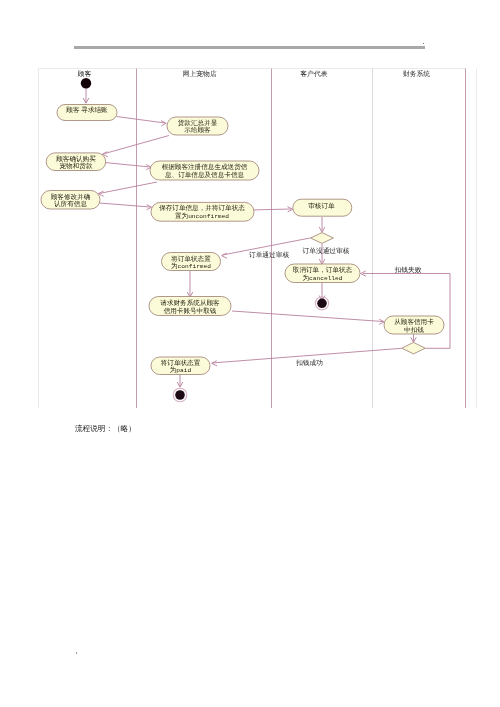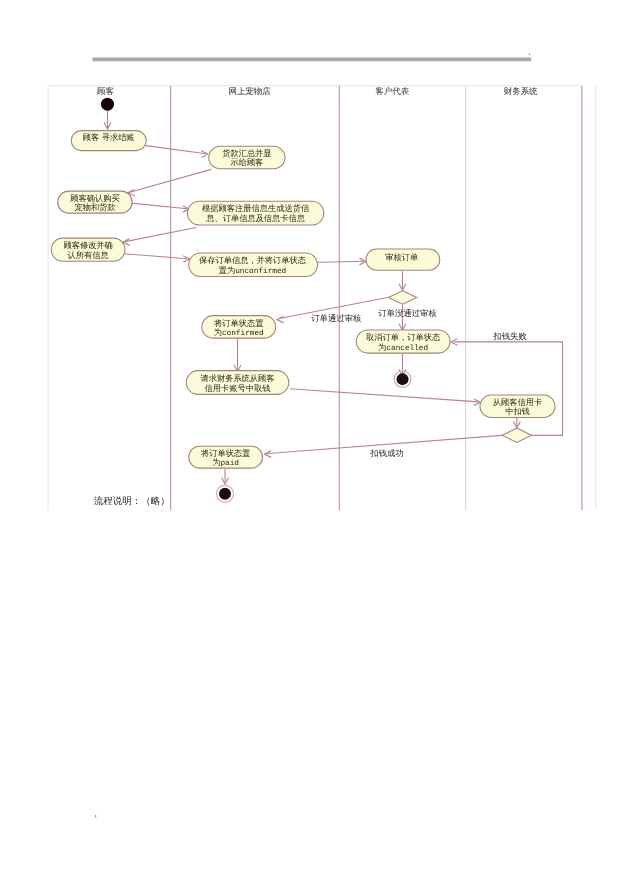--- a/index.html
+++ b/index.html
@@ -1,20 +1,20 @@
 <!DOCTYPE html>
 <html><head>
 <meta charset="utf-8">
 <style>
   html,body{margin:0;padding:0;}
   body{width:500px;height:707px;background:#ffffff;font-family:"Liberation Sans",sans-serif;overflow:hidden;}
   #page{position:relative;width:500px;height:707px;background:#fff;}
   #hrule{position:absolute;left:74.4px;top:46.2px;width:350.2px;height:2.4px;background:#a8a8a8;}
   #topdot{position:absolute;left:422.5px;top:42.5px;width:1.6px;height:1.6px;background:#787878;}
-  #caption{position:absolute;left:75px;top:396px;font-size:7.6px;color:#1a1a1a;letter-spacing:0;}
+  #caption{position:absolute;left:75px;top:424px;font-size:7.6px;color:#1a1a1a;letter-spacing:0;}
   #botdot{position:absolute;left:75.5px;top:652px;width:1.6px;height:1.6px;background:#9a9a9a;}
   svg#diagram{position:absolute;left:0;top:0;}
   .lane-line{stroke:#c49cb0;stroke-width:1;fill:none;}
   .lane-top{stroke:#eaeaec;stroke-width:1;fill:none;}
   .lane-faint{stroke:#ddd6da;stroke-width:1;fill:none;}
   .lane-label{font-size:6.8px;fill:#2b2b2b;text-anchor:middle;}
   .node{fill:#fcfbd9;stroke:#a08478;stroke-width:0.85;}
   .nodetext{font-size:6.6px;fill:#1f1a0c;text-anchor:middle;}
   .mono{font-family:"Liberation Mono",monospace;font-size:6.2px;}
   .edge{stroke:#b8809d;stroke-width:0.9;fill:none;}

